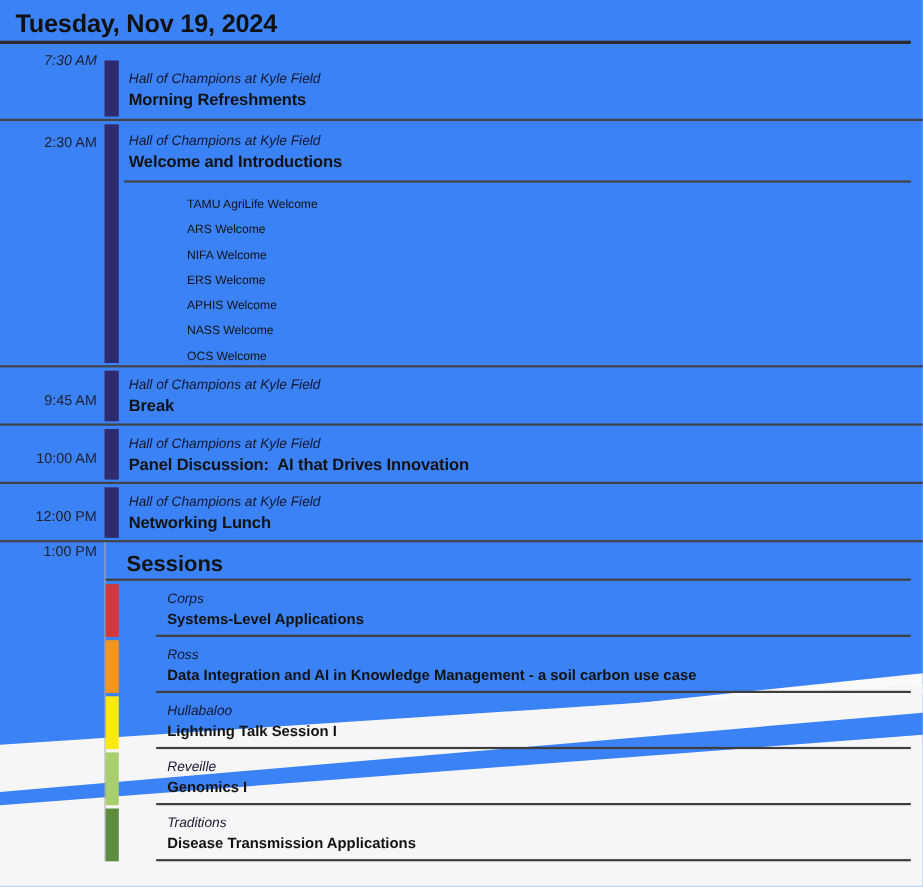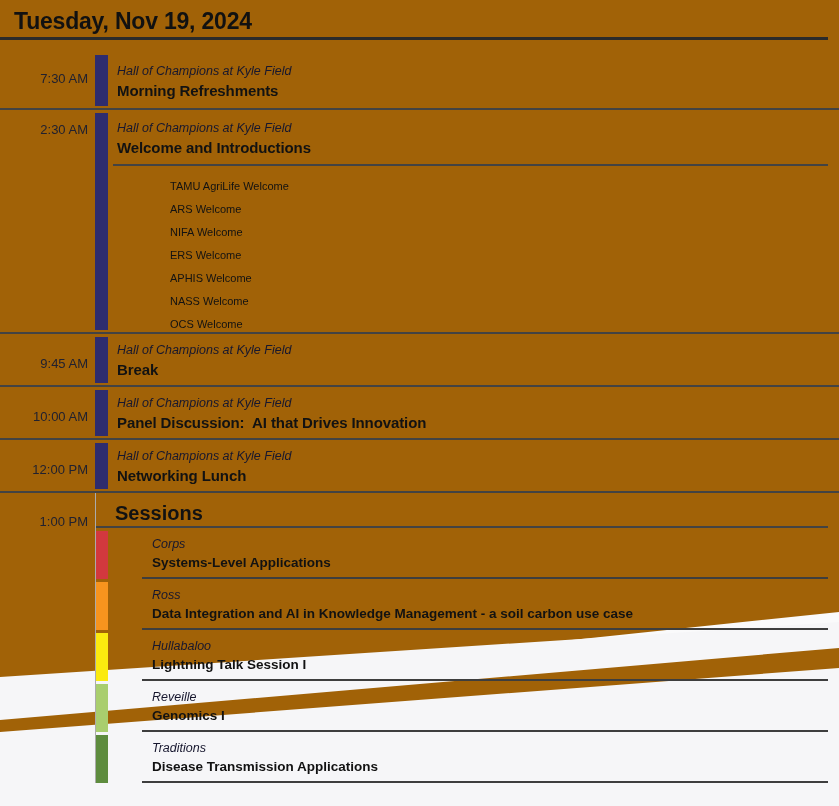--- a/index.html
+++ b/index.html
@@ -1,19 +1,19 @@
 <!DOCTYPE html>
 <html><head>
 <meta charset="utf-8">
 <style>
   html,body{margin:0;padding:0;background:#ffffff;}
   .page{
     position:relative;
     width:839px;height:806px;
-    background:#a16207;
+    background:#3b82f6;
     font-family:"Liberation Sans", sans-serif;
     overflow:hidden;
   }
   .swoosh{position:absolute;left:0;top:0;width:839px;height:806px;z-index:0;}
   .fg{position:relative;z-index:1;}
 
   
   .page-title{
     margin:8px 0 0 14px;
     font-size:23px;line-height:27px;
@@ -26,21 +26,21 @@
   .row{display:flex;border-bottom:2px solid #434343;box-sizing:border-box;}
   .row-first{height:70px;}
   .row-std{height:53px;}
   .row-tall{height:224px;}
   .time{
     width:88px;flex:0 0 88px;
     text-align:right;
     font-size:13px;color:#21212f;
     padding-top:22px;box-sizing:border-box;
   }
-  .row-first .time{padding-top:31px;}
+  .row-first .time{padding-top:7px;font-style:italic;}
   .row-tall .time{padding-top:12px;}
   .bar{
     width:13px;flex:0 0 13px;
     margin:3px 0 2px 7px;
     align-self:stretch;
   }
   .row-first .bar{margin-top:15px;}
   .content{flex:1;padding:9px 11px 0 9px;box-sizing:border-box;min-width:0;border-radius:18px;}
   .row-first .content{padding-top:24px;}
   .row-tall .content{padding-top:11px;}
@@ -54,21 +54,21 @@
   .subrule{height:2px;background:#434343;margin:7px 0 0 -4px;}
   .welcome-list{
     list-style:none;margin:9px 0 0 0;padding:0 0 0 53px;
   }
   .welcome-list li{
     font-weight:normal;font-size:11px;line-height:23px;color:#121212;
   }
 
   
   .sessions-row{display:flex;}
-  .sessions-row .time{padding-top:21px;}
+  .sessions-row .time{padding-top:0;}
   .sessions-main{
     flex:1;min-width:0;
     margin-left:7px;
     border-left:1px solid #ababab;
   }
   .s-head{
     font-weight:bold;font-size:20px;line-height:19px;color:#121212;
     padding:11px 0 0 19px;
   }
   .s-head-rule{height:2px;background:#434343;margin:3px 11px 0 0;}

